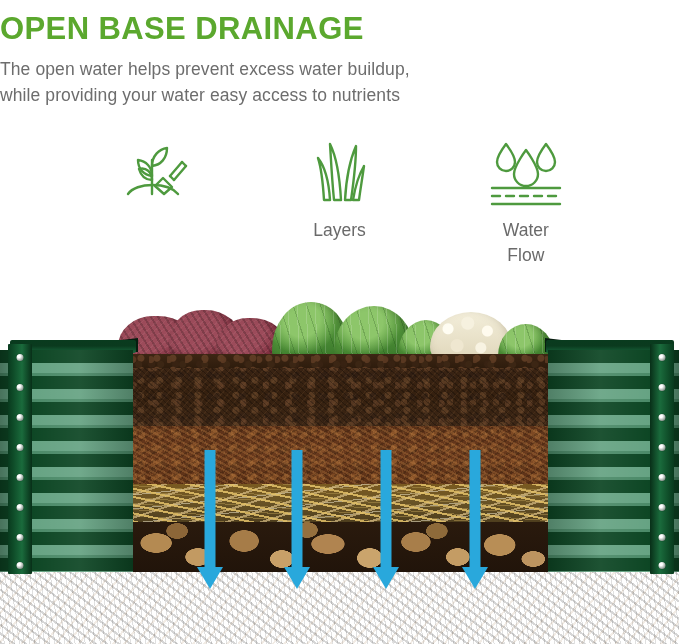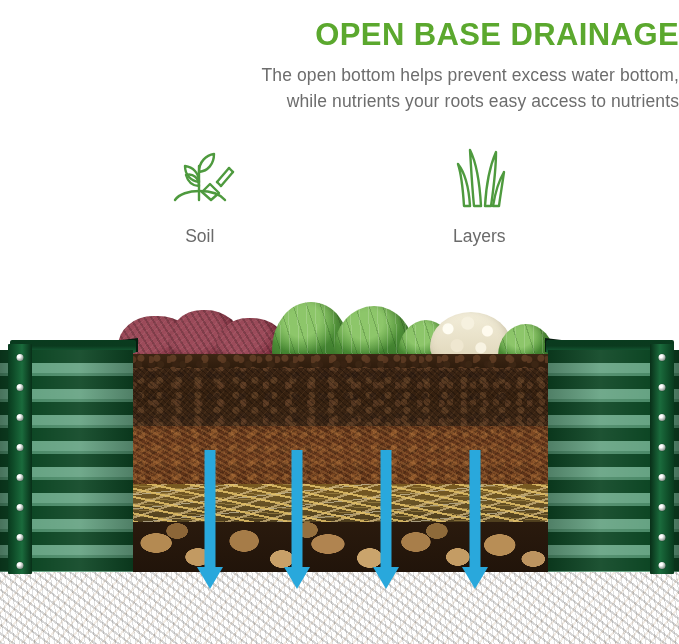--- a/index.html
+++ b/index.html
@@ -9,21 +9,21 @@
     height: 644px;
     background: #ffffff;
     font-family: "Liberation Sans", sans-serif;
     overflow: hidden;
     position: relative;
   }
 
   .page { position: relative; width: 679px; height: 644px; background:#fff; }
 
   
-  .header { width: 100%; padding-top: 18px; text-align: right; }
+  .header { width: 100%; padding-top: 12px; text-align: left; }
 
   .headline {
     font-size: 31px;
     font-weight: bold;
     letter-spacing: 0.4px;
     color: #5BA82E;
     line-height: 34px;
     font-family: "Liberation Sans", sans-serif;
   }
 
@@ -323,22 +323,22 @@
   }
 </style>
 </head>
 <body>
 
 <div class="page">
 
   <div class="header">
     <div class="headline">OPEN BASE DRAINAGE</div>
     <div class="subhead">
-      <span class="ln">The open bottom helps prevent excess water bottom,</span>
-      <span class="ln">while nutrients your roots easy access to nutrients</span>
+      <span class="ln">The open water helps prevent excess water buildup,</span>
+      <span class="ln">while providing your water easy access to nutrients</span>
     </div>
   </div>
 
   <div class="features">
 
     <div class="feature">
       <div class="ico">
         <svg width="78" height="74" viewBox="0 0 78 74" fill="none" stroke="#4E9A3E" stroke-width="2.4" stroke-linecap="round" stroke-linejoin="round">
           <path d="M38 58 V24"></path>
           <path d="M38 30 C38 20, 45 13, 53 12 C53 22, 47 29, 38 30 Z"></path>
@@ -346,38 +346,53 @@
           <path d="M38 44 C38 36, 32 31, 25 33 C27 40, 32 44, 38 44 Z"></path>
           <path d="M14 58 C22 46, 54 46, 64 58"></path>
           <path d="M41 50 L49 42 L58 51 L50 58 Z"></path>
           <path d="M56 40 L68 26"></path>
           <path d="M60 44 L72 30"></path>
           <path d="M56 40 L60 44"></path>
           <path d="M68 26 L72 30"></path>
         </svg>
       </div>
       <div class="cap">
-        <span class="ln">Soil</span>
       </div>
     </div>
 
     <div class="feature">
       <div class="ico">
         <svg width="70" height="74" viewBox="0 0 70 74" fill="none" stroke="#4E9A3E" stroke-width="2.4" stroke-linecap="round" stroke-linejoin="round">
           <path d="M20 64 C19 48, 18 34, 14 22 C22 32, 25 48, 26 64 Z"></path>
           <path d="M30 64 C28 44, 27 24, 26 8 C34 24, 36 46, 37 64 Z"></path>
           <path d="M41 64 C42 46, 45 26, 52 10 C52 30, 49 50, 47 64 Z"></path>
           <path d="M49 64 C51 52, 54 40, 60 30 C58 44, 56 56, 55 64 Z"></path>
         </svg>
       </div>
       <div class="cap">
         <span class="ln">Layers</span>
       </div>
     </div>
 
+    <div class="feature">
+      <div class="ico">
+        <svg width="84" height="74" viewBox="0 0 84 74" fill="none" stroke="#4E9A3E" stroke-width="2.4" stroke-linecap="round" stroke-linejoin="round">
+          <path d="M22 8 C22 8, 13 20, 13 26 A9 9 0 0 0 31 26 C31 20, 22 8, 22 8 Z"></path>
+          <path d="M62 8 C62 8, 53 20, 53 26 A9 9 0 0 0 71 26 C71 20, 62 8, 62 8 Z"></path>
+          <path d="M42 14 C42 14, 30 30, 30 38 A12 12 0 0 0 54 38 C54 30, 42 14, 42 14 Z"></path>
+          <path d="M8 52 H76"></path>
+          <path d="M8 60 H16 M22 60 H30 M36 60 H44 M50 60 H58 M64 60 H72"></path>
+          <path d="M8 68 H76"></path>
+        </svg>
+      </div>
+      <div class="cap">
+        <span class="ln">Water</span>
+        <span class="ln">Flow</span>
+      </div>
+    </div>
 
   </div>
 
   <div class="scene">
 
     <div class="ground"></div>
 
     <div class="xsection">
       <div class="layer layer-topsoil"></div>
       <div class="layer layer-mulch"></div>

